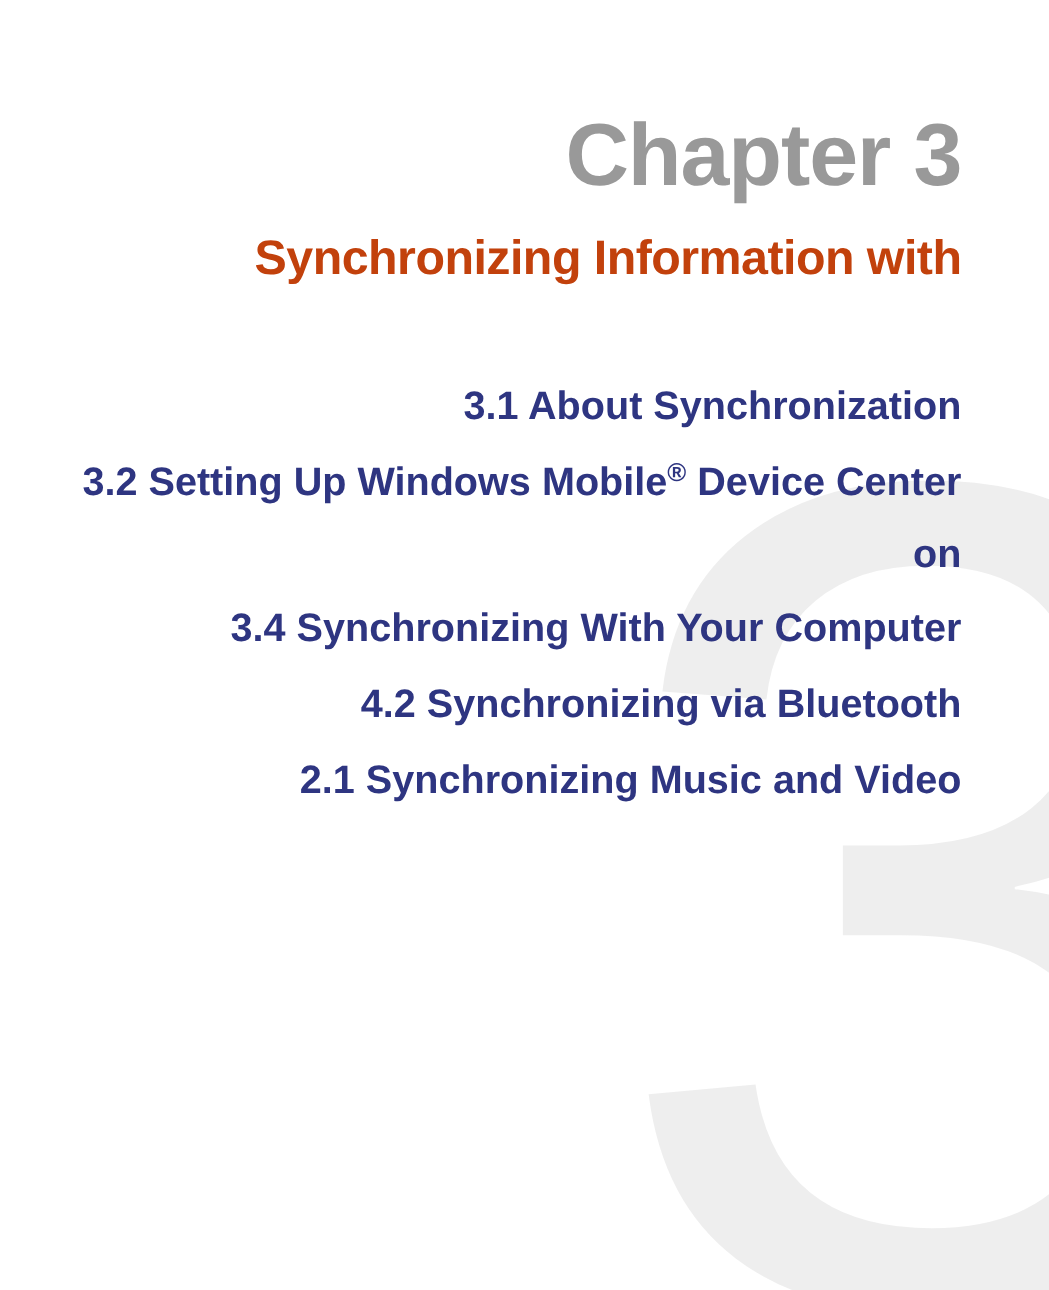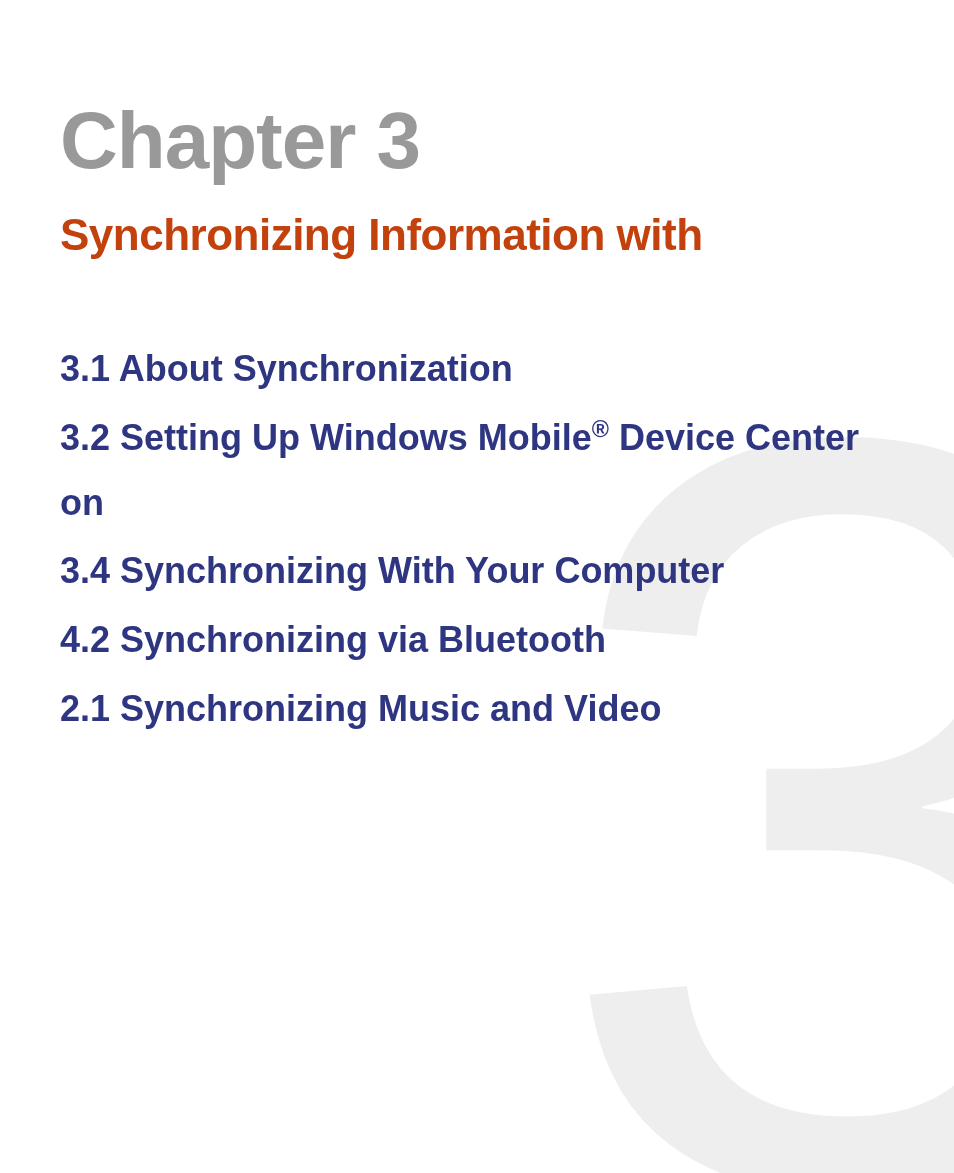--- a/index.html
+++ b/index.html
@@ -25,20 +25,21 @@
       opacity: 0.35;
       line-height: 1;
       z-index: 0;
       font-family: "Myriad Pro", "Segoe UI", Arial, sans-serif;
       letter-spacing: -20px;
     }
     .content {
       position: relative;
       z-index: 1;
       padding: 95px 80px 0 60px;
+      text-align: right;
     }
     .chapter-heading {
       font-size: 80px;
       font-weight: 700;
       color: #999999;
       margin-bottom: 20px;
       letter-spacing: -1px;
     }
     .chapter-title {
       font-size: 44px;

